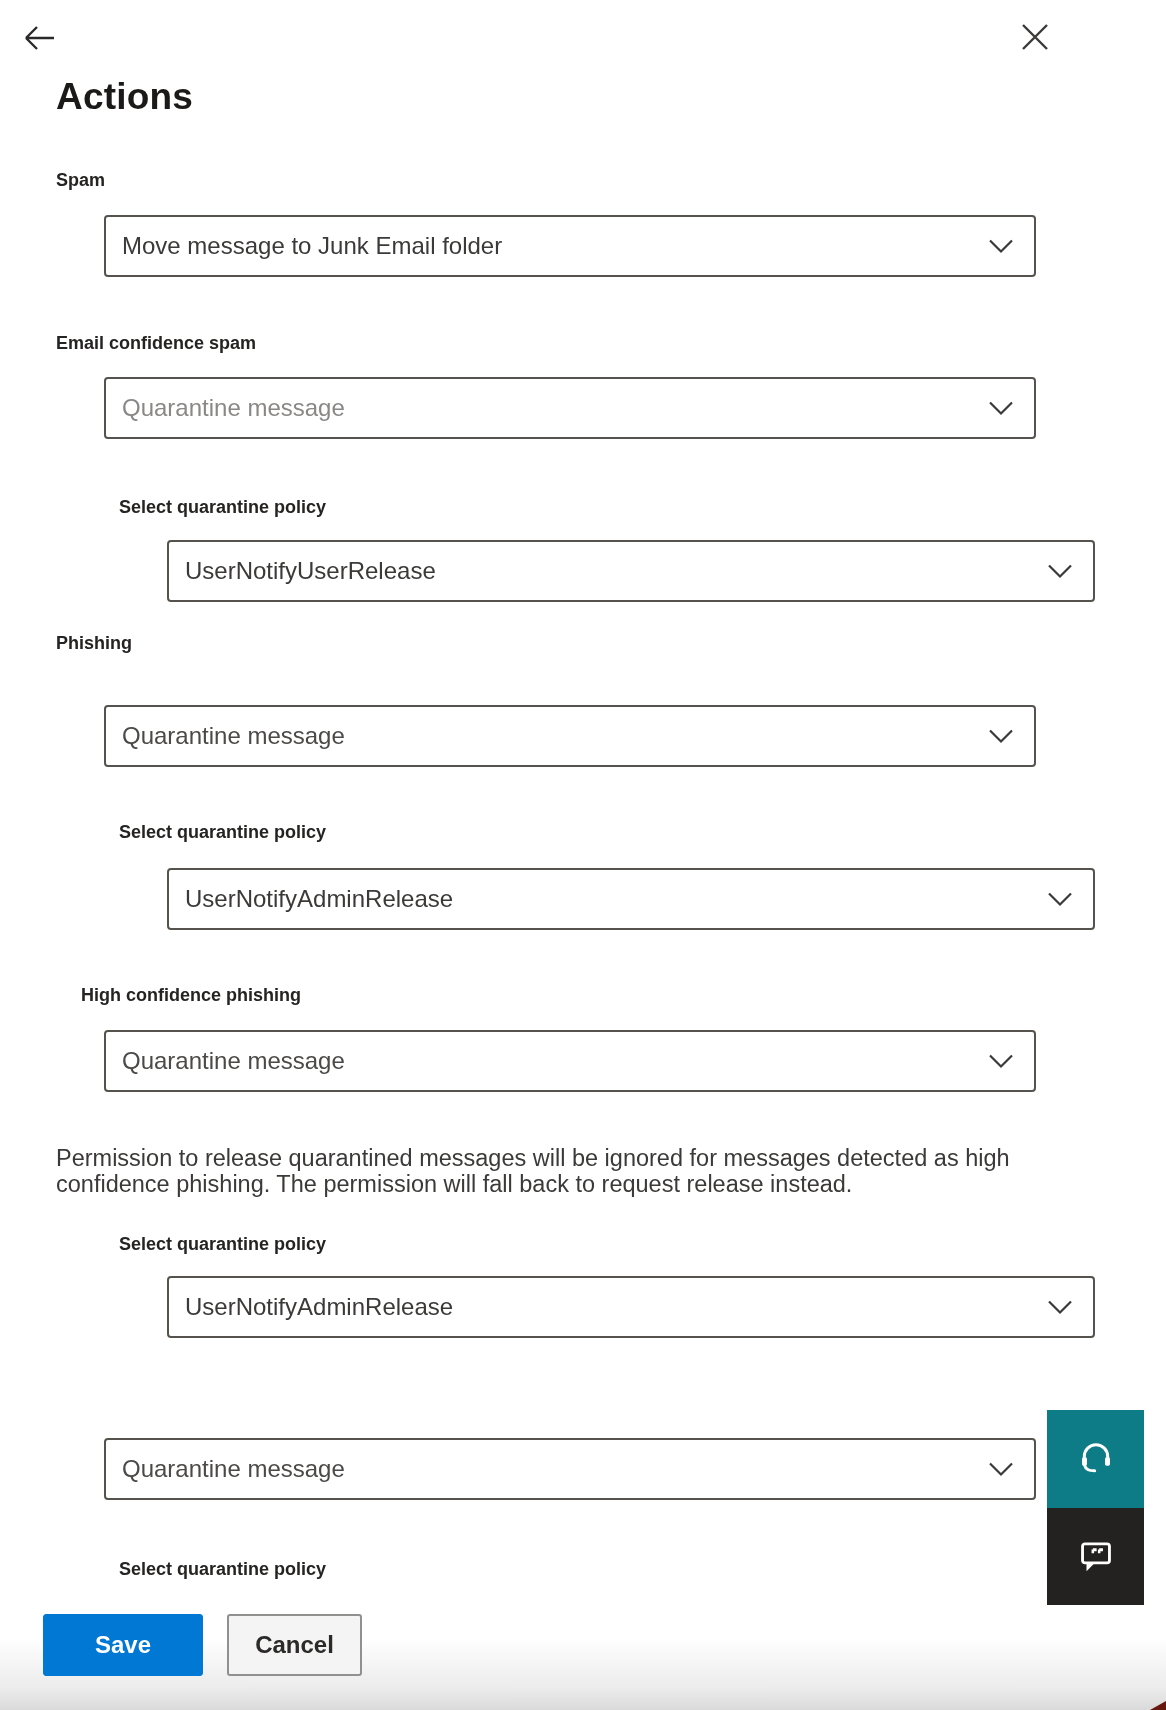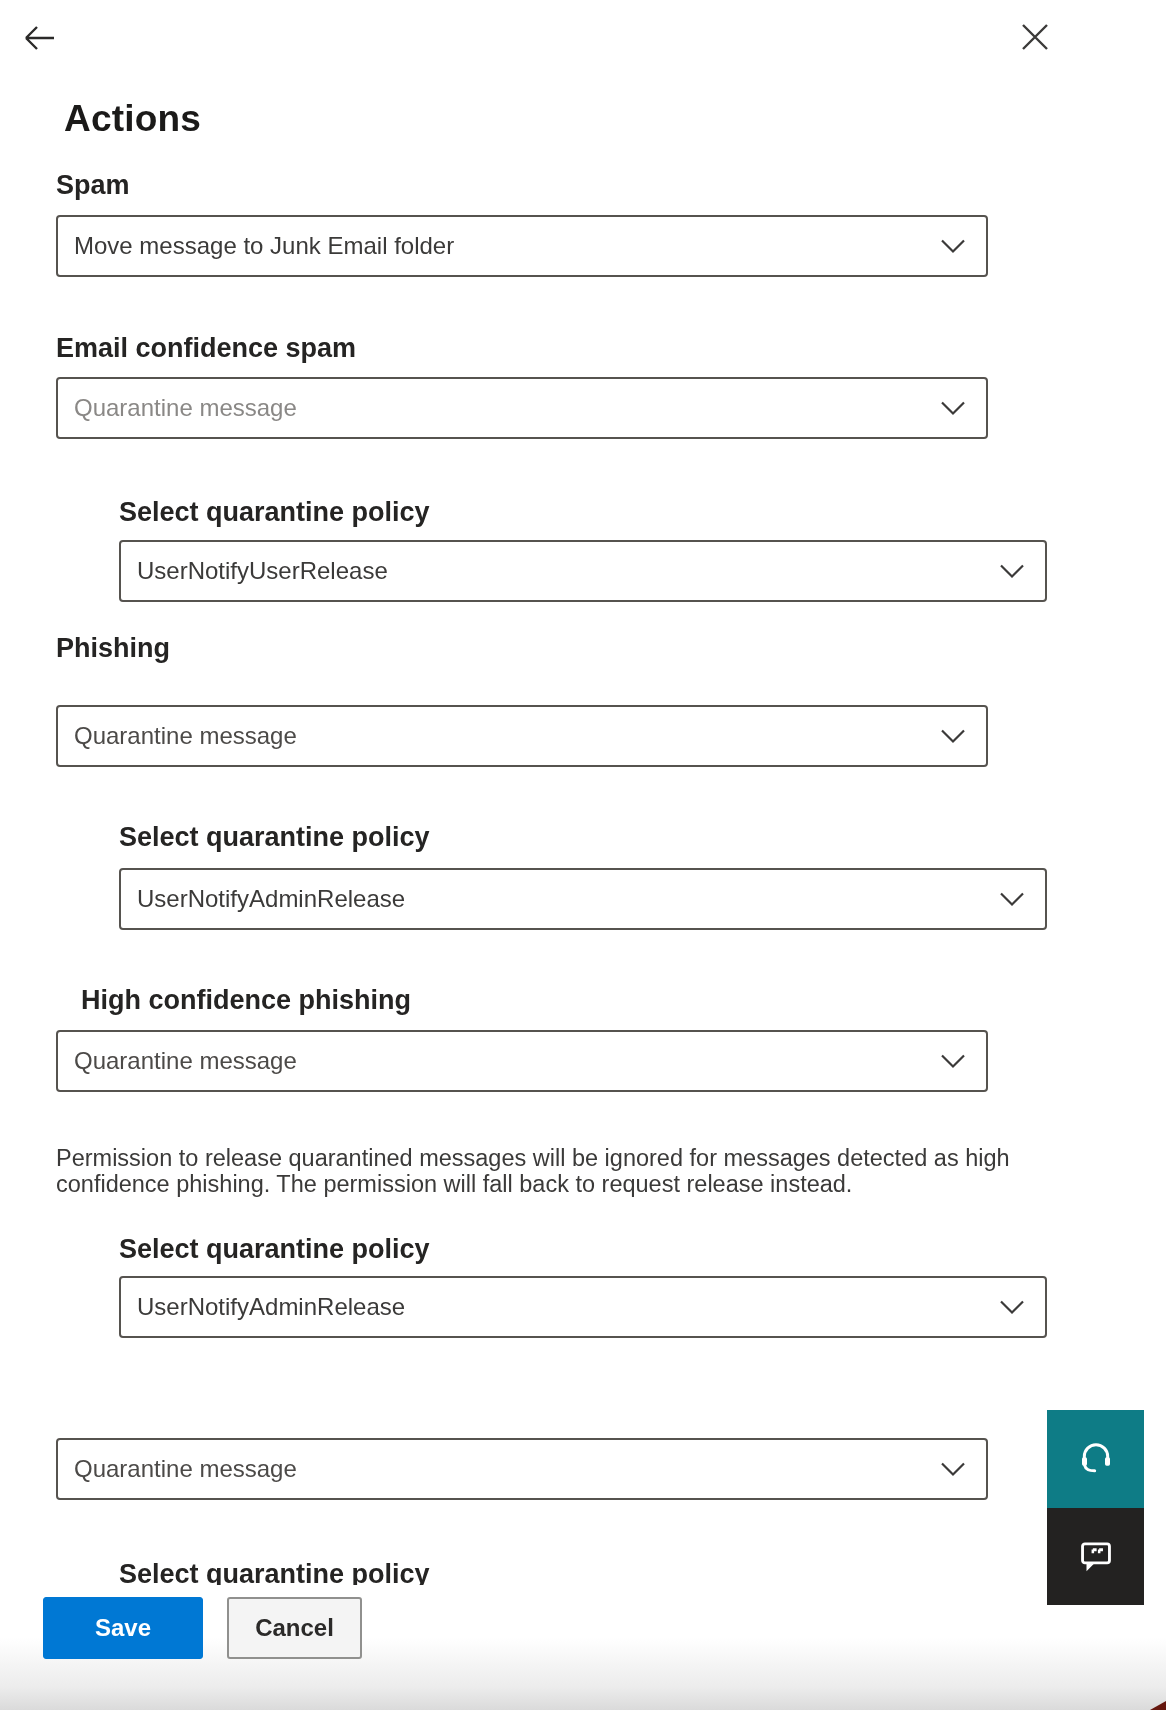--- a/index.html
+++ b/index.html
@@ -1,31 +1,31 @@
 <!DOCTYPE html>
 <html><head>
 <meta charset="utf-8">
 <style>
   html,body{margin:0;padding:0;background:#fff;}
   .canvas{position:relative;width:1166px;height:1710px;background:#ffffff;overflow:hidden;
           font-family:"Liberation Sans","DejaVu Sans",sans-serif;color:#252423;}
   .iconbtn{position:absolute;background:none;border:none;padding:0;cursor:pointer;line-height:0;}
   .title{position:absolute;left:56px;font-size:37px;font-weight:700;color:#1b1a19;letter-spacing:.2px;}
-  .label{position:absolute;font-size:27px;font-weight:600;color:#252423;white-space:nowrap;}
+  .label{position:absolute;font-size:18px;font-weight:600;color:#252423;white-space:nowrap;}
   .dd{position:absolute;height:62px;box-sizing:border-box;border:2px solid #56534f;border-radius:4px;
-      background:#fff;display:flex;align-items:center;padding:0 52px 0 16px;cursor:pointer;}
+      background:#fff;display:flex;align-items:center;padding:0 52px 0 16px;cursor:pointer;margin-left:48px;}
   .dd .value{font-size:24px;font-weight:400;color:#3b3a39;white-space:nowrap;overflow:hidden;}
   .dd .value.muted{color:#8a8886;}
   .dd .value.mid{color:#4c4a48;}
   .chev{position:absolute;right:20px;top:50%;transform:translateY(-50%);line-height:0;}
   .note{position:absolute;left:56px;width:1008px;font-size:23.5px;line-height:26px;color:#3b3a39;}
   .cutwrap{position:absolute;left:119px;top:1559px;height:26px;overflow:hidden;}
   .footer{position:absolute;left:0;top:1585px;width:1166px;height:125px;
           background:linear-gradient(180deg,#ffffff 0%,#ffffff 42%,#ececec 82%,#dadada 100%);}
-  .btn{position:absolute;top:12px;height:62px;box-sizing:border-box;font-size:24px;font-weight:600;
+  .btn{position:absolute;top:29px;height:62px;box-sizing:border-box;font-size:24px;font-weight:600;
        border-radius:3px;cursor:pointer;font-family:inherit;}
   .btn.save{left:43px;width:160px;background:#0078d4;border:1px solid #0078d4;color:#ffffff;}
   .btn.cancel{left:227px;width:135px;background:#f4f4f4;border:2px solid #90908e;color:#2b2a29;}
   .float{position:absolute;left:1047px;width:97px;border:none;cursor:pointer;display:flex;
          align-items:center;justify-content:center;padding:0;}
   .float.help{top:1410px;height:98px;background:#0e7c86;}
   .float.feedback{top:1508px;height:97px;background:#232221;}
   .corner{position:absolute;right:0;bottom:0;width:0;height:0;
           border-bottom:9px solid #66170e;border-left:16px solid transparent;}
 </style>
@@ -42,21 +42,21 @@
     </span>
   </button>
   <button class="iconbtn" style="left:1020px;top:22px;">
     <span>
       <svg width="30" height="30" viewBox="0 0 30 30">
         <path d="M3 3 L27 27 M27 3 L3 27" fill="none" stroke="#3b3a39" stroke-width="2.4"></path>
       </svg>
     </span>
   </button>
 
-  <div class="title" style="top:98px;margin-left:8px;">Actions</div>
+  <div class="title" style="top:76px;">Actions</div>
 
   <div class="label" style="left:56px;top:170px;">Spam</div>
   <div class="dd" style="left:56px;top:215px;width:932px;">
     <span class="value">Move message to Junk Email folder</span>
     <span class="chev">
       <svg width="26" height="15" viewBox="0 0 26 15">
           <polyline points="2,2 13,13 24,2" fill="none" stroke="#3b3a39" stroke-width="2.2"></polyline>
         </svg>
     </span>
   </div>

